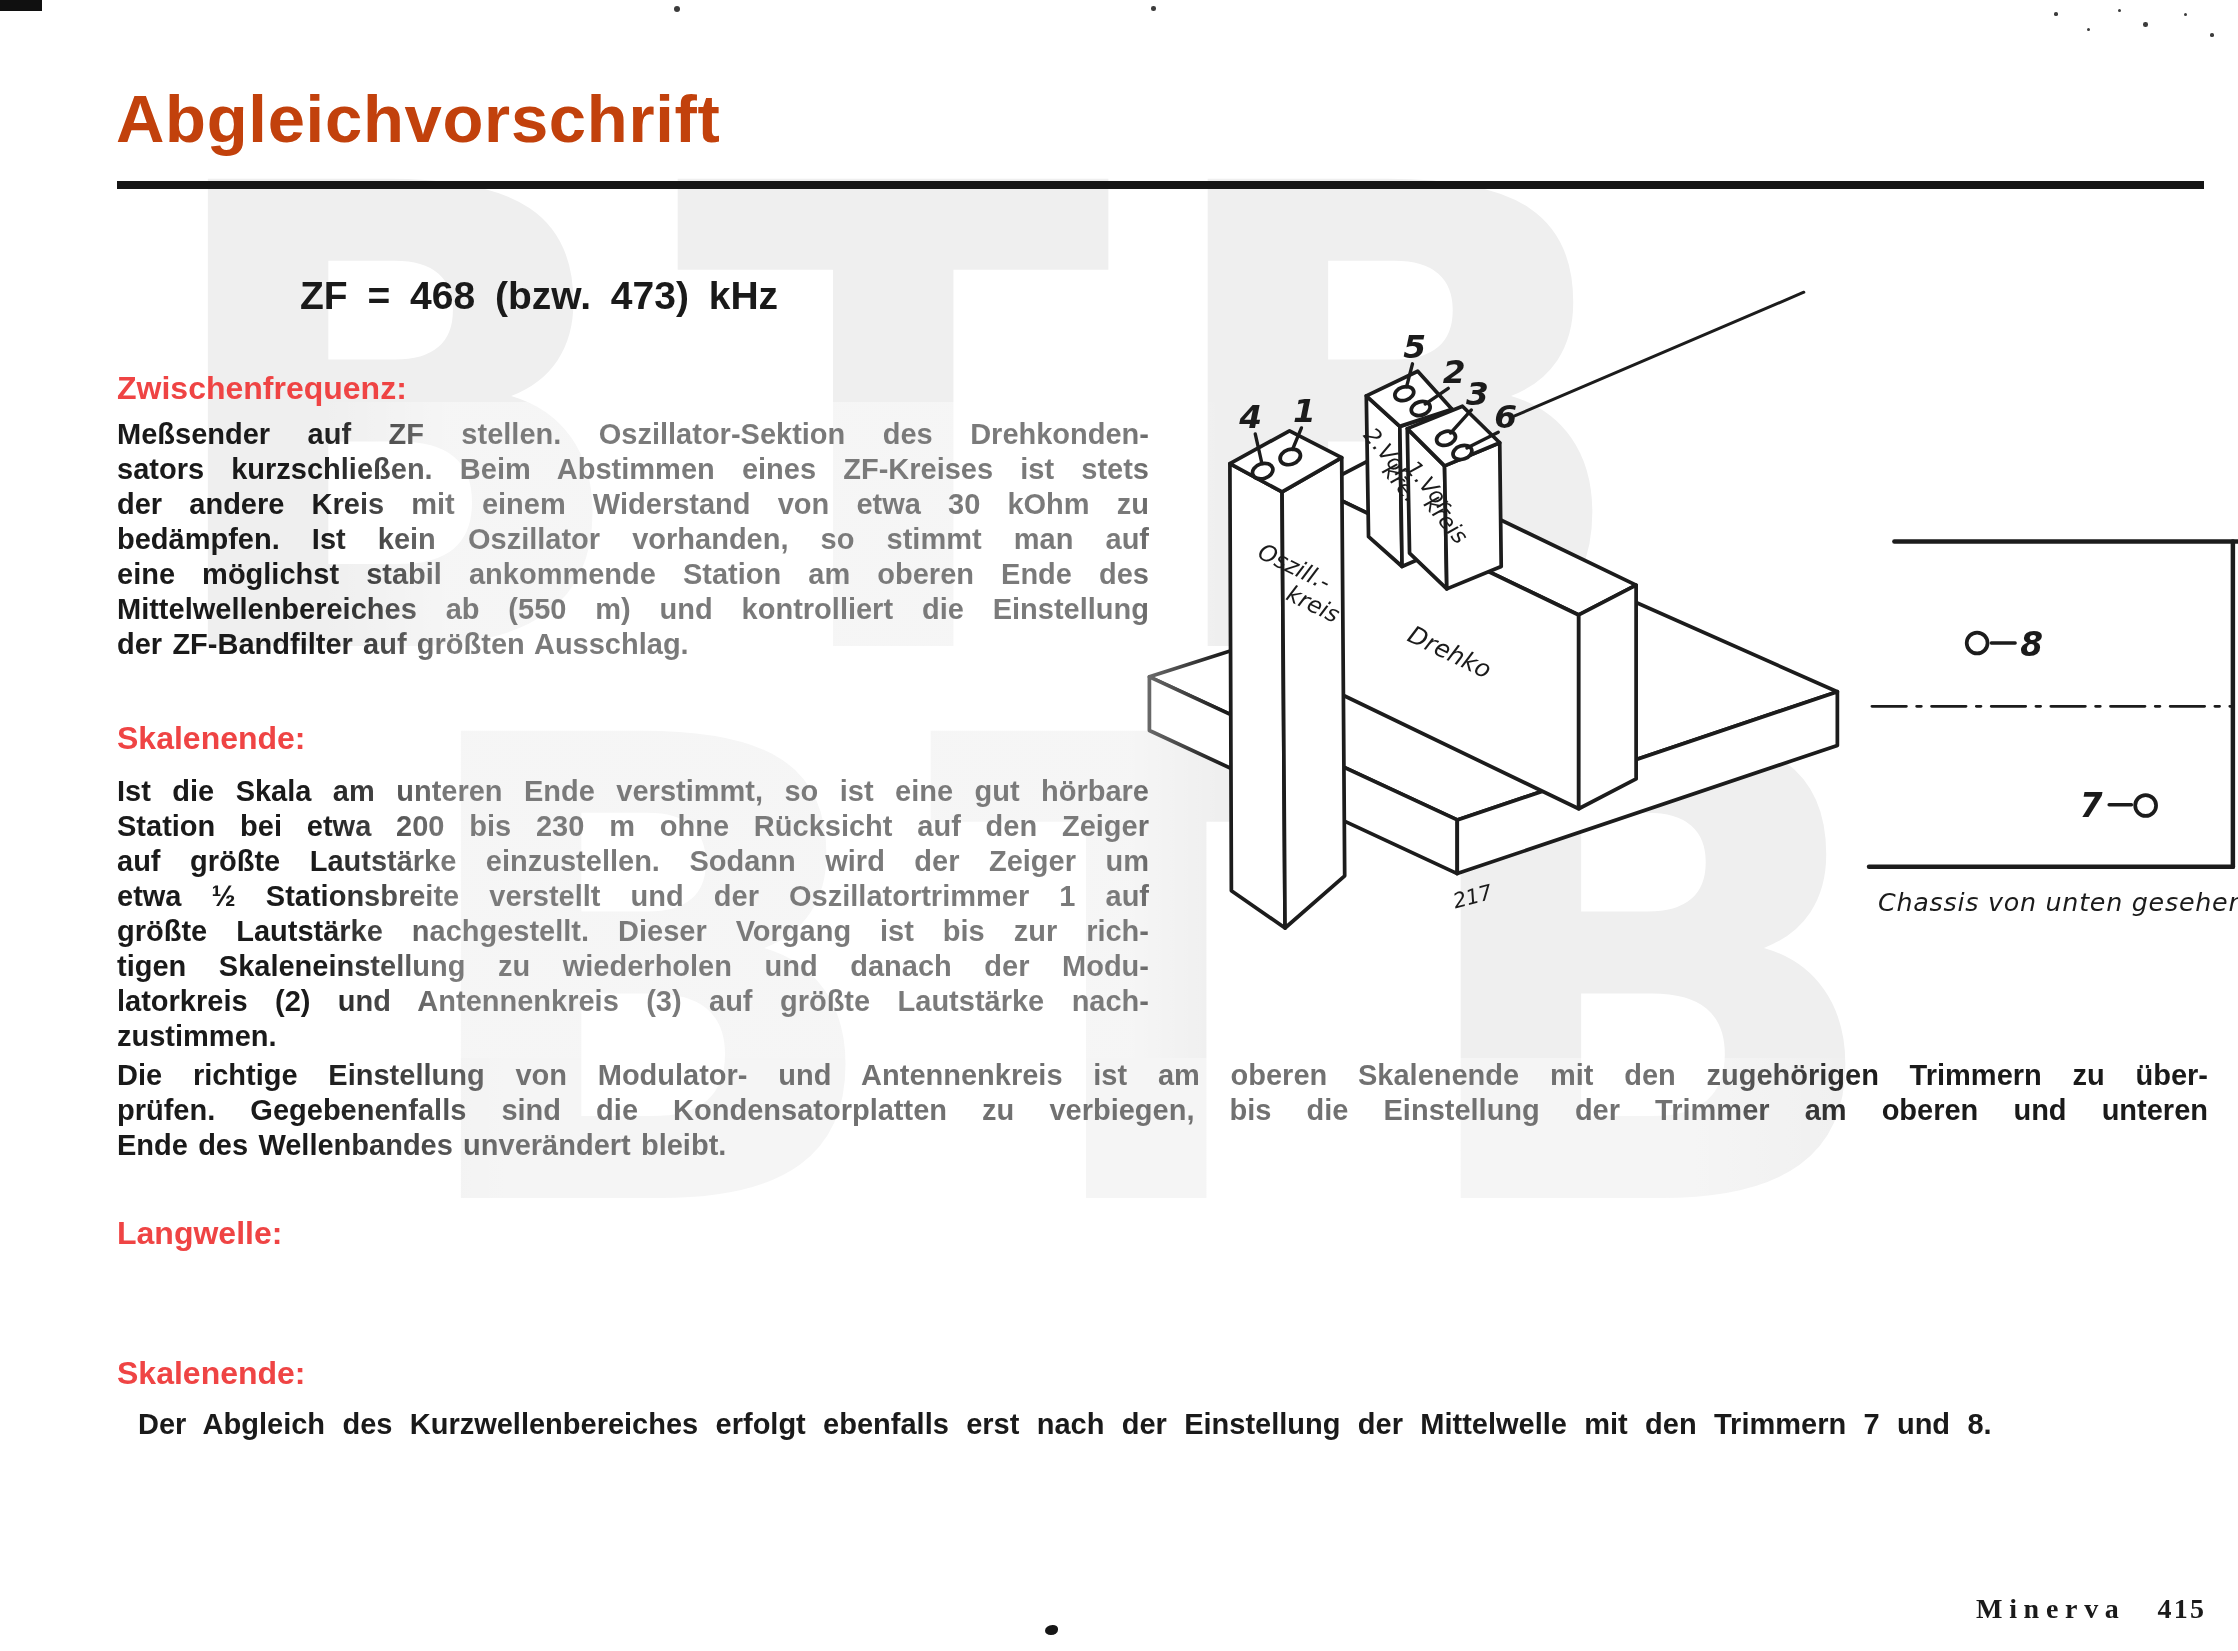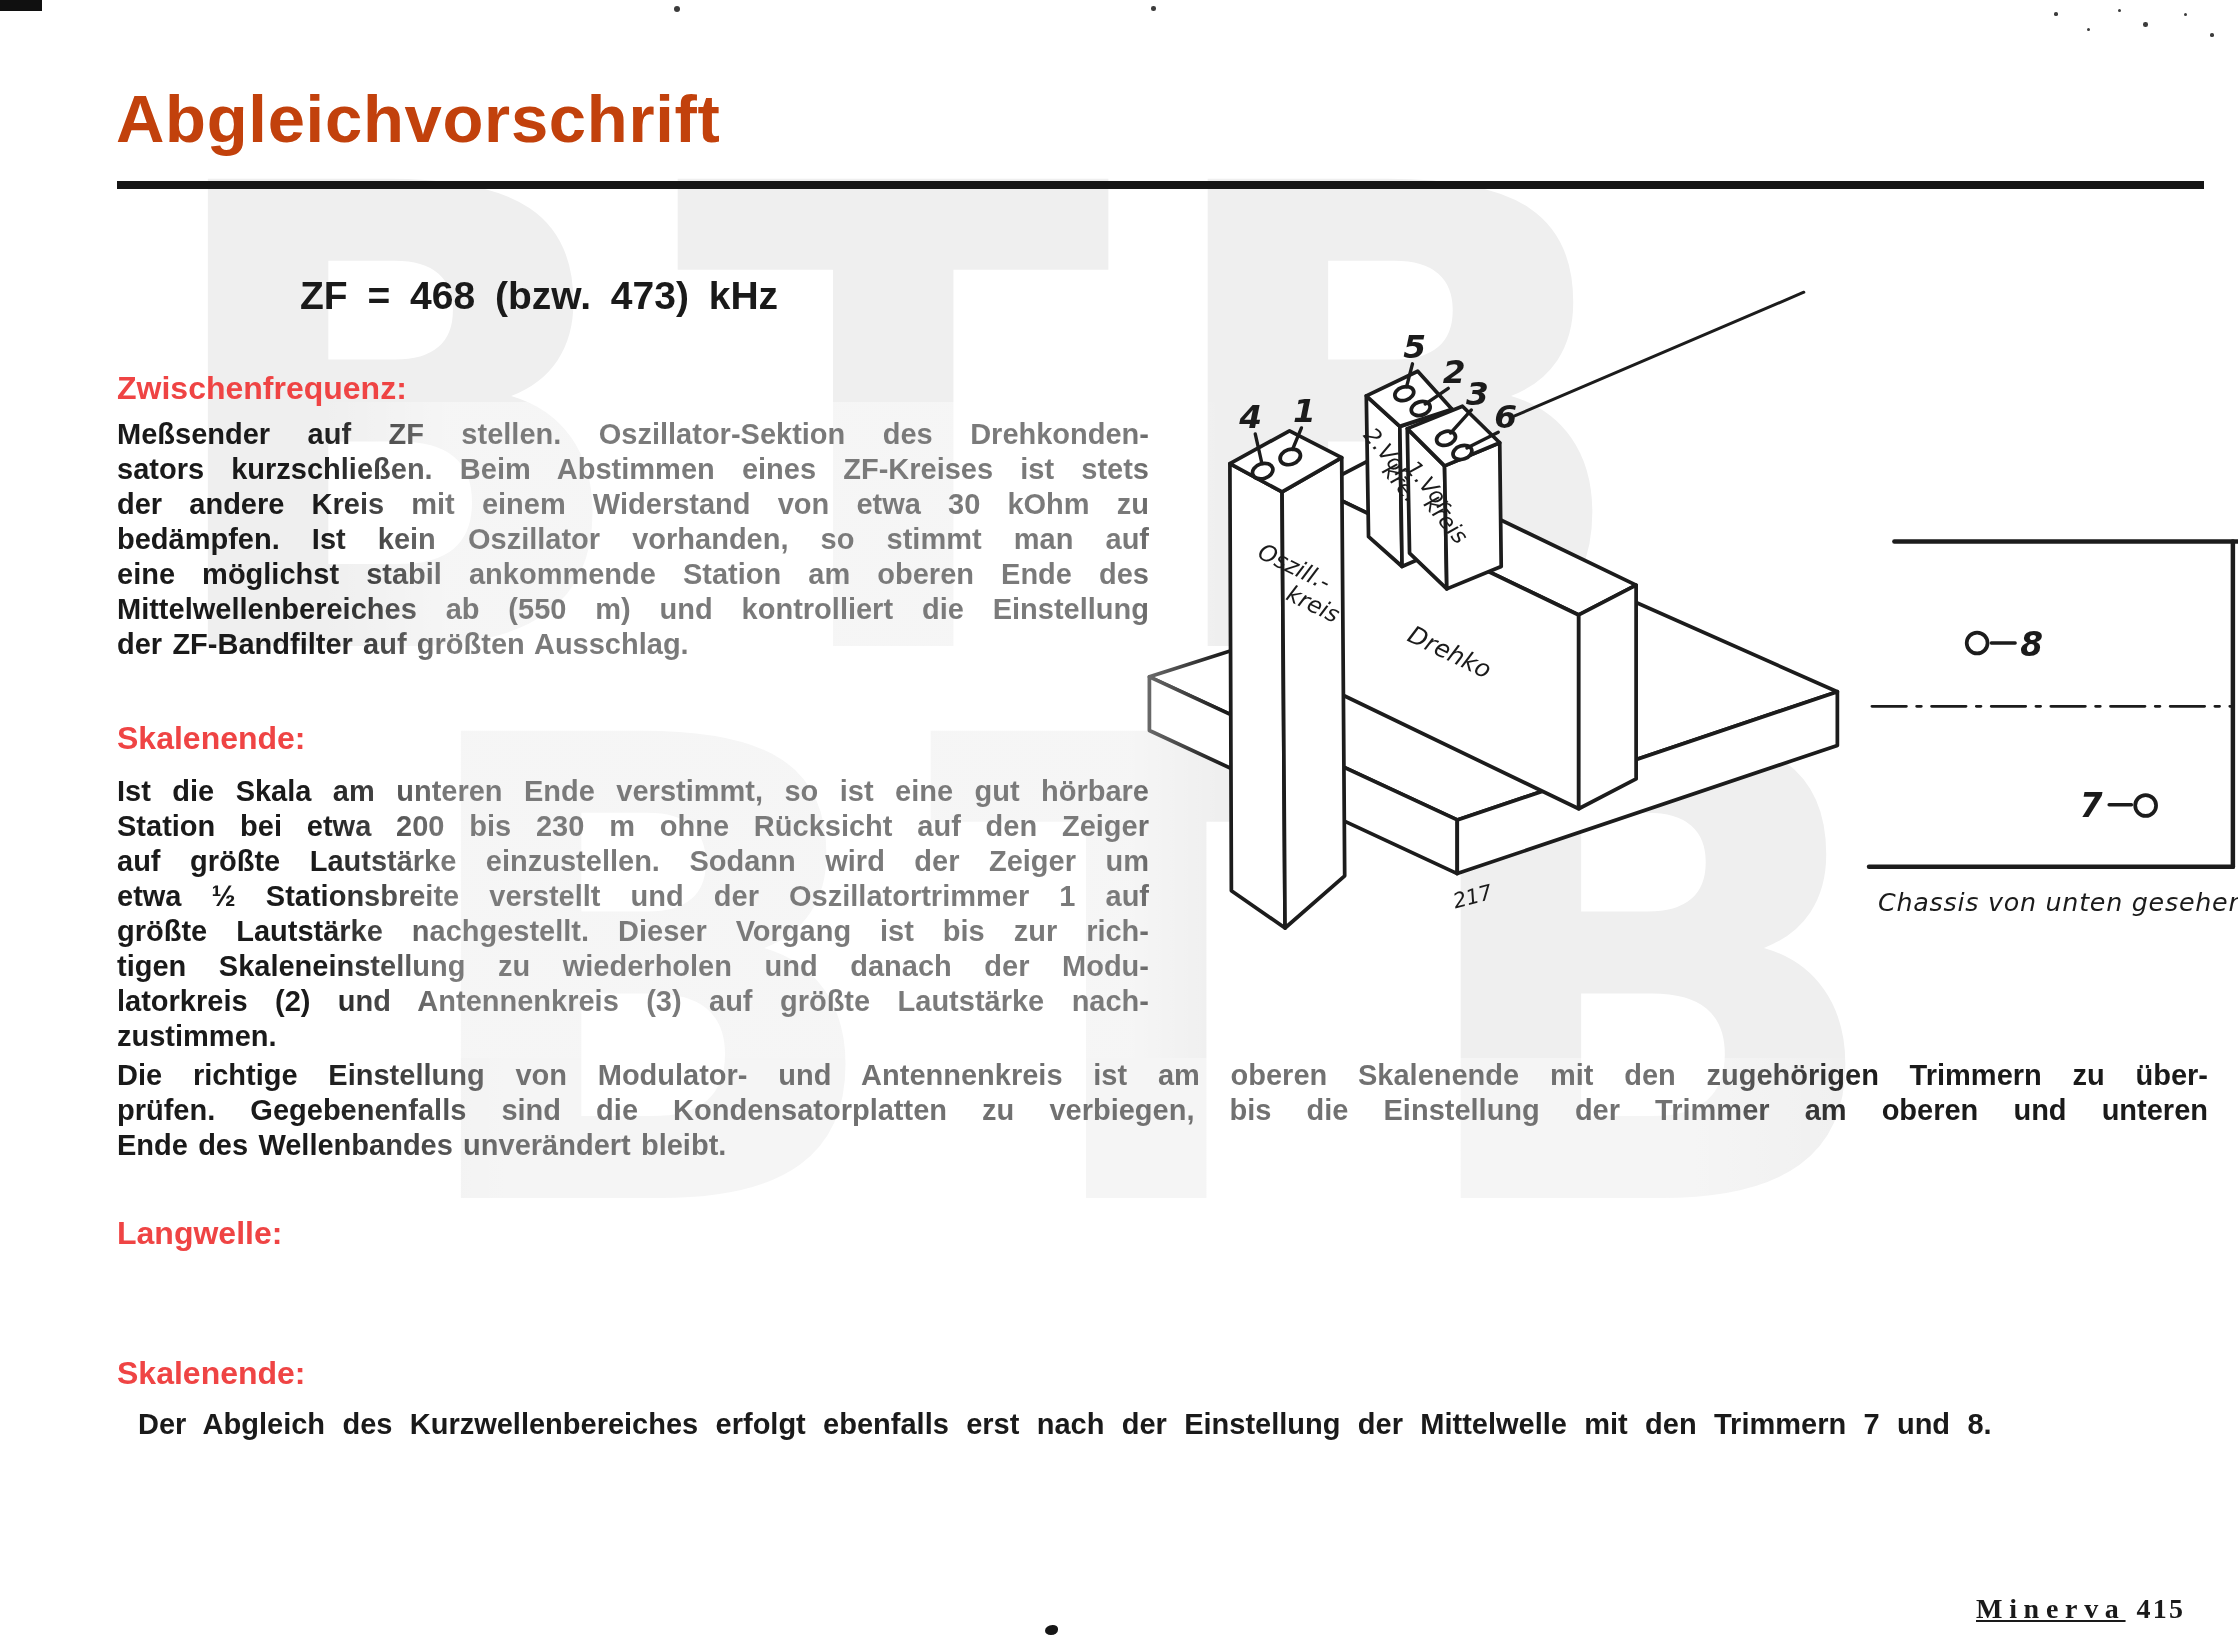--- a/index.html
+++ b/index.html
@@ -19,21 +19,21 @@
   .para{left:117px;font-size:29px;font-weight:700;line-height:35px;z-index:1;}
   .line{text-align:justify;text-align-last:justify;word-spacing:2.2px;}
   .para .line:last-child{text-align-last:left;}
   .single{text-align:left;text-align-last:left;word-spacing:0.32em;white-space:nowrap;}
   
   .footer{left:117px;top:1561px;width:598px;font-family:"Liberation Serif",serif;
           font-size:29px;font-weight:700;line-height:31px;z-index:1;}
   .fline{text-align:justify;text-align-last:justify;}
   .brand{left:1976px;top:1593px;font-family:"Liberation Serif",serif;font-size:28px;font-weight:700;
          z-index:1;white-space:nowrap;}
-  .brand .b1{letter-spacing:6.7px;margin-right:11px;text-decoration:underline;}
+  .brand .b1{letter-spacing:6.7px;margin-right:32px;}
   .brand .b2{letter-spacing:2.2px;}
   
   .fade{position:absolute;z-index:3;pointer-events:none;}
   .fade1{left:320px;top:402px;width:902px;height:656px;
     background:linear-gradient(90deg,rgba(255,255,255,0) 0%,rgba(255,255,255,.42) 14%,rgba(255,255,255,.42) 90%,rgba(255,255,255,0) 100%);}
   .fade2{left:320px;top:1058px;width:1558px;height:179px;
     background:linear-gradient(90deg,rgba(255,255,255,0) 0%,rgba(255,255,255,.38) 12%,rgba(255,255,255,.38) 88%,rgba(255,255,255,0) 100%);}
   
   .speck{position:absolute;background:#3c3c3c;border-radius:50%;z-index:1;}
   .corner{position:absolute;background:#101010;z-index:1;}

